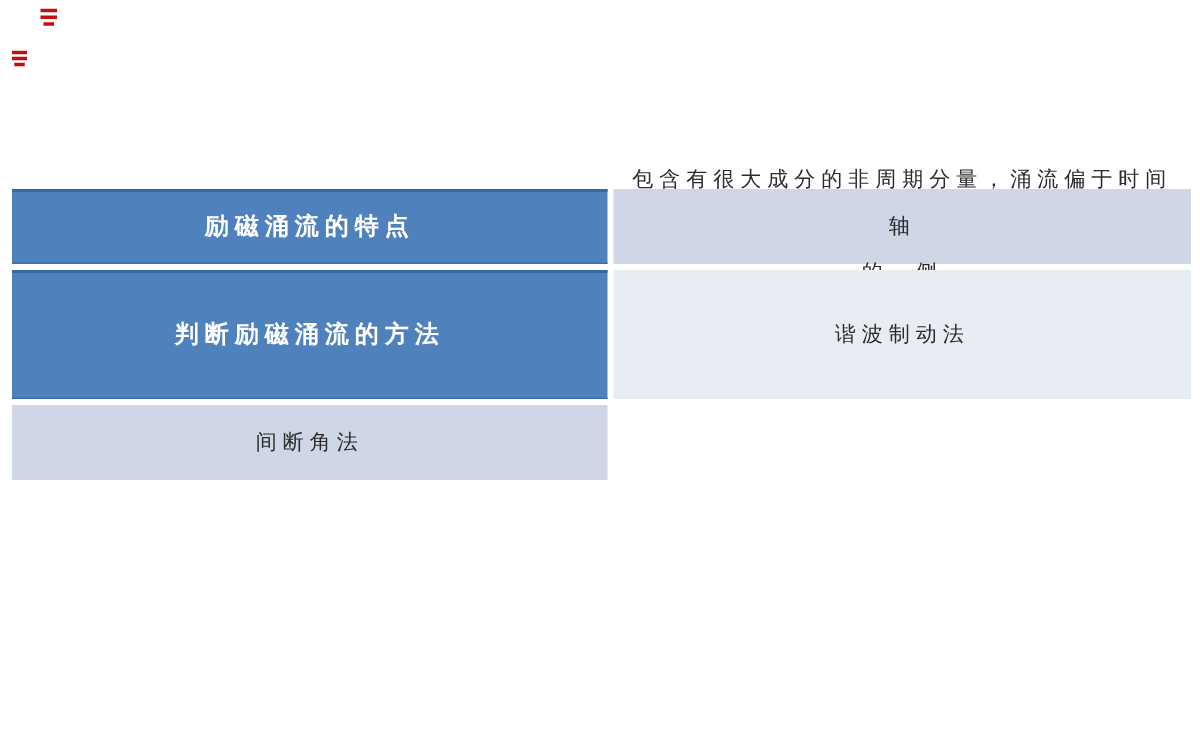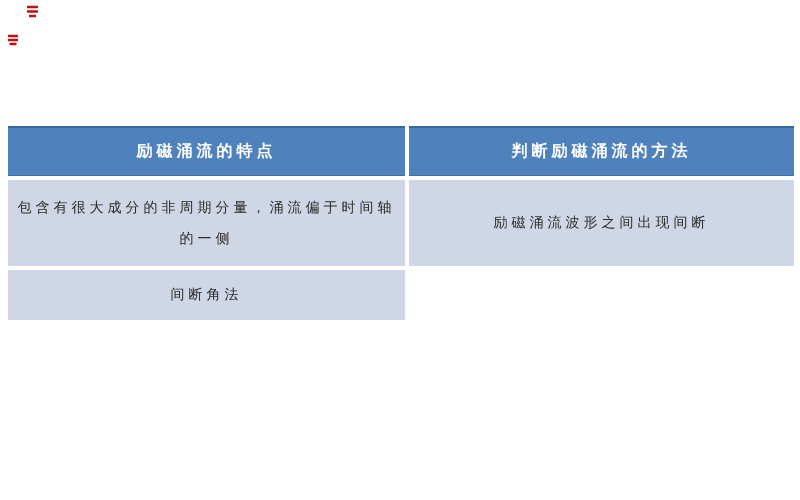--- a/index.html
+++ b/index.html
@@ -71,23 +71,23 @@
   </span>
   <span class="red-mark m2">
     <svg width="14" height="13" viewBox="0 0 14 13">
       <path d="M2 2 H12 M2 6 H12 M3.5 10 H10.5" stroke="#c01010" stroke-width="2.4" fill="none"></path>
     </svg>
   </span>
 
   <div class="doc-table">
 
     <div class="cell th">励磁涌流的特点</div>
-    <div class="cell th">判断励磁涌流的方法</div>
-
     <div class="cell td odd multiline">包含有很大成分的非周期分量，涌流偏于时间轴
 的一侧</div>
 
+    <div class="cell th">判断励磁涌流的方法</div>
 
-    <div class="cell td odd">励磁涌流波形之间出现间断</div>
+    <div class="cell td even">谐波制动法</div>
+
     <div class="cell td odd">间断角法</div>
 
   </div>
 </div>
 
 </body></html>

